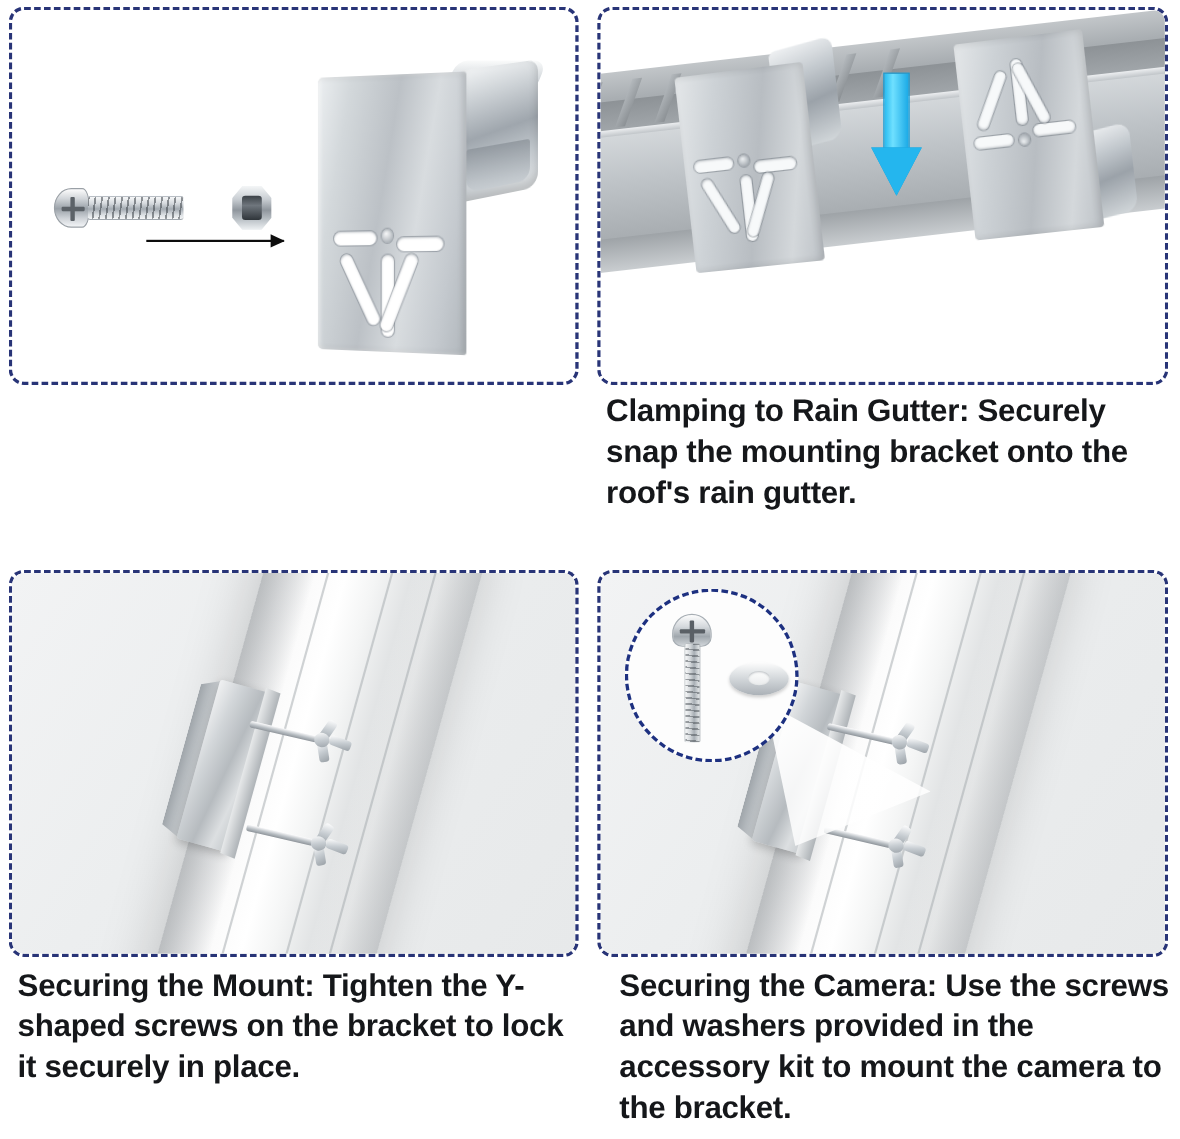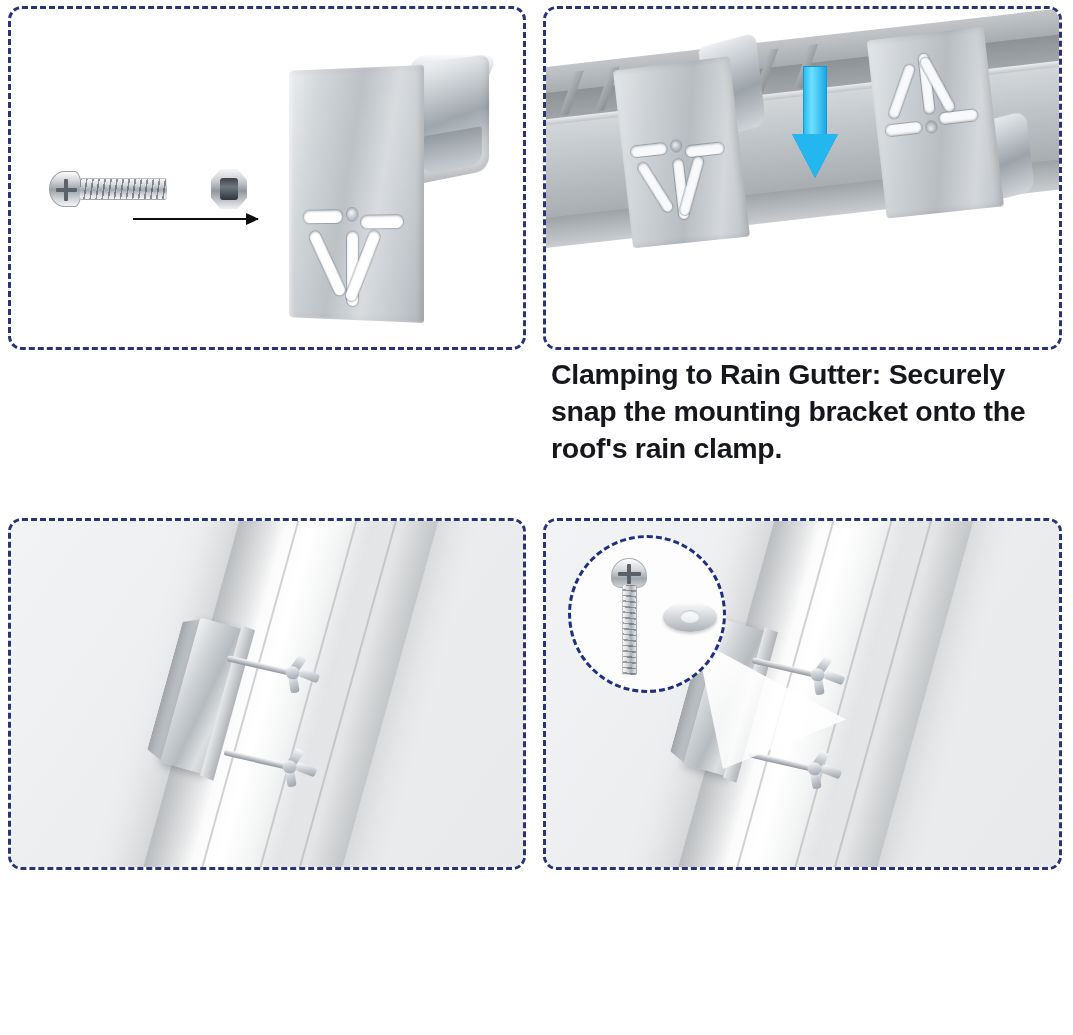--- a/index.html
+++ b/index.html
@@ -430,21 +430,21 @@
           </div>
         </div>
 
         <div class="blue-arrow">
           <div class="stem"></div>
           <div class="tip"></div>
         </div>
 
       </div>
     </div>
-    <p class="caption">Clamping to Rain Gutter: Securely snap the mounting bracket onto the roof's rain clamp.</p>
+    <p class="caption">Clamping to Rain Gutter: Securely snap the mounting bracket onto the roof's rain gutter.</p>
   </div>
 
   <div class="cell cell-bl">
     <div class="framebox">
       <div class="scene wall-scene">
 
         <div class="downspout">
           <span class="shade-l"></span>
           <span class="ridge" style="left:56px;"></span>
           <span class="ridge" style="left:112px;"></span>
@@ -473,20 +473,21 @@
           <div class="head">
               <i></i>
               <i></i>
               <i></i>
               <i></i>
             </div>
         </div>
 
       </div>
     </div>
+    <p class="caption">Securing the Mount: Tighten the Y-shaped screws on the bracket to lock it securely in place.</p>
   </div>
 
   <div class="cell cell-br">
     <div class="framebox">
       <div class="scene wall-scene">
 
         <div class="downspout">
           <span class="shade-l"></span>
           <span class="ridge" style="left:56px;"></span>
           <span class="ridge" style="left:112px;"></span>
@@ -525,15 +526,16 @@
         <div class="callout-circle">
           <div class="screw-v">
             <div class="head"></div>
             <div class="shaft"></div>
           </div>
           <div class="washer"></div>
         </div>
 
       </div>
     </div>
+    <p class="caption">Securing the Camera: Use the screws and washers provided in the accessory kit to mount the camera to the bracket.</p>
   </div>
 
 </div>
 
 </body></html>

